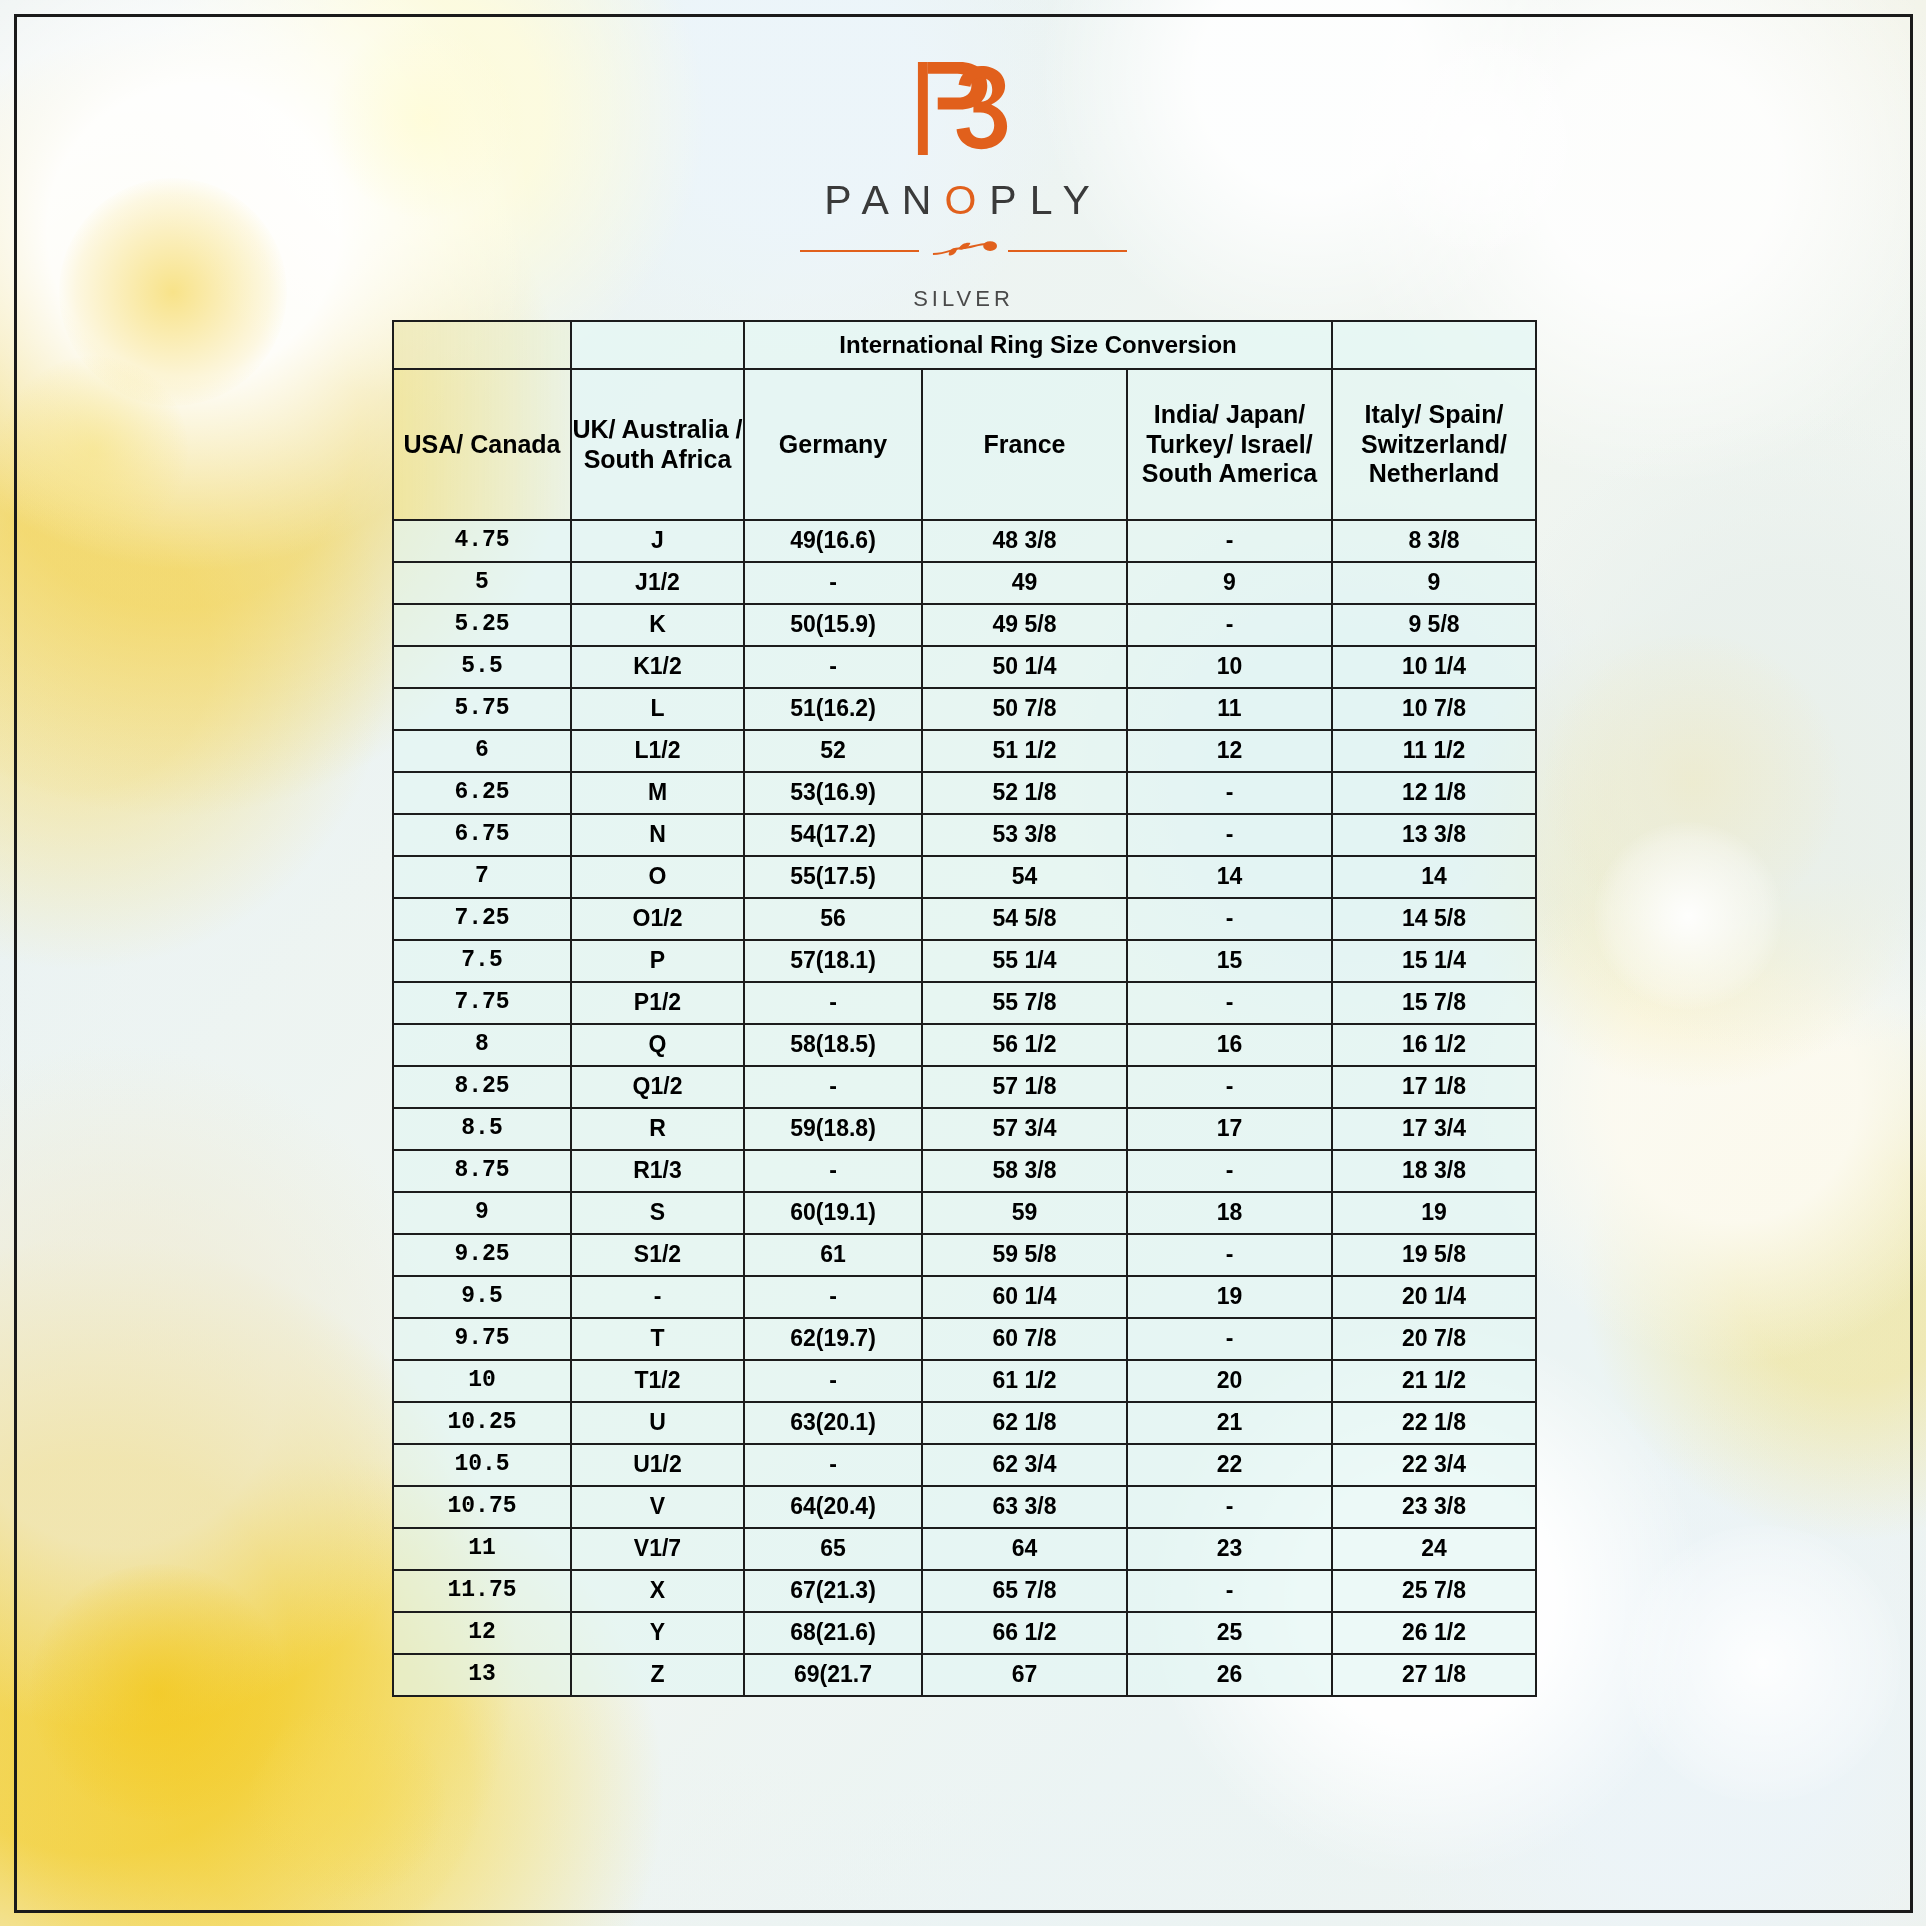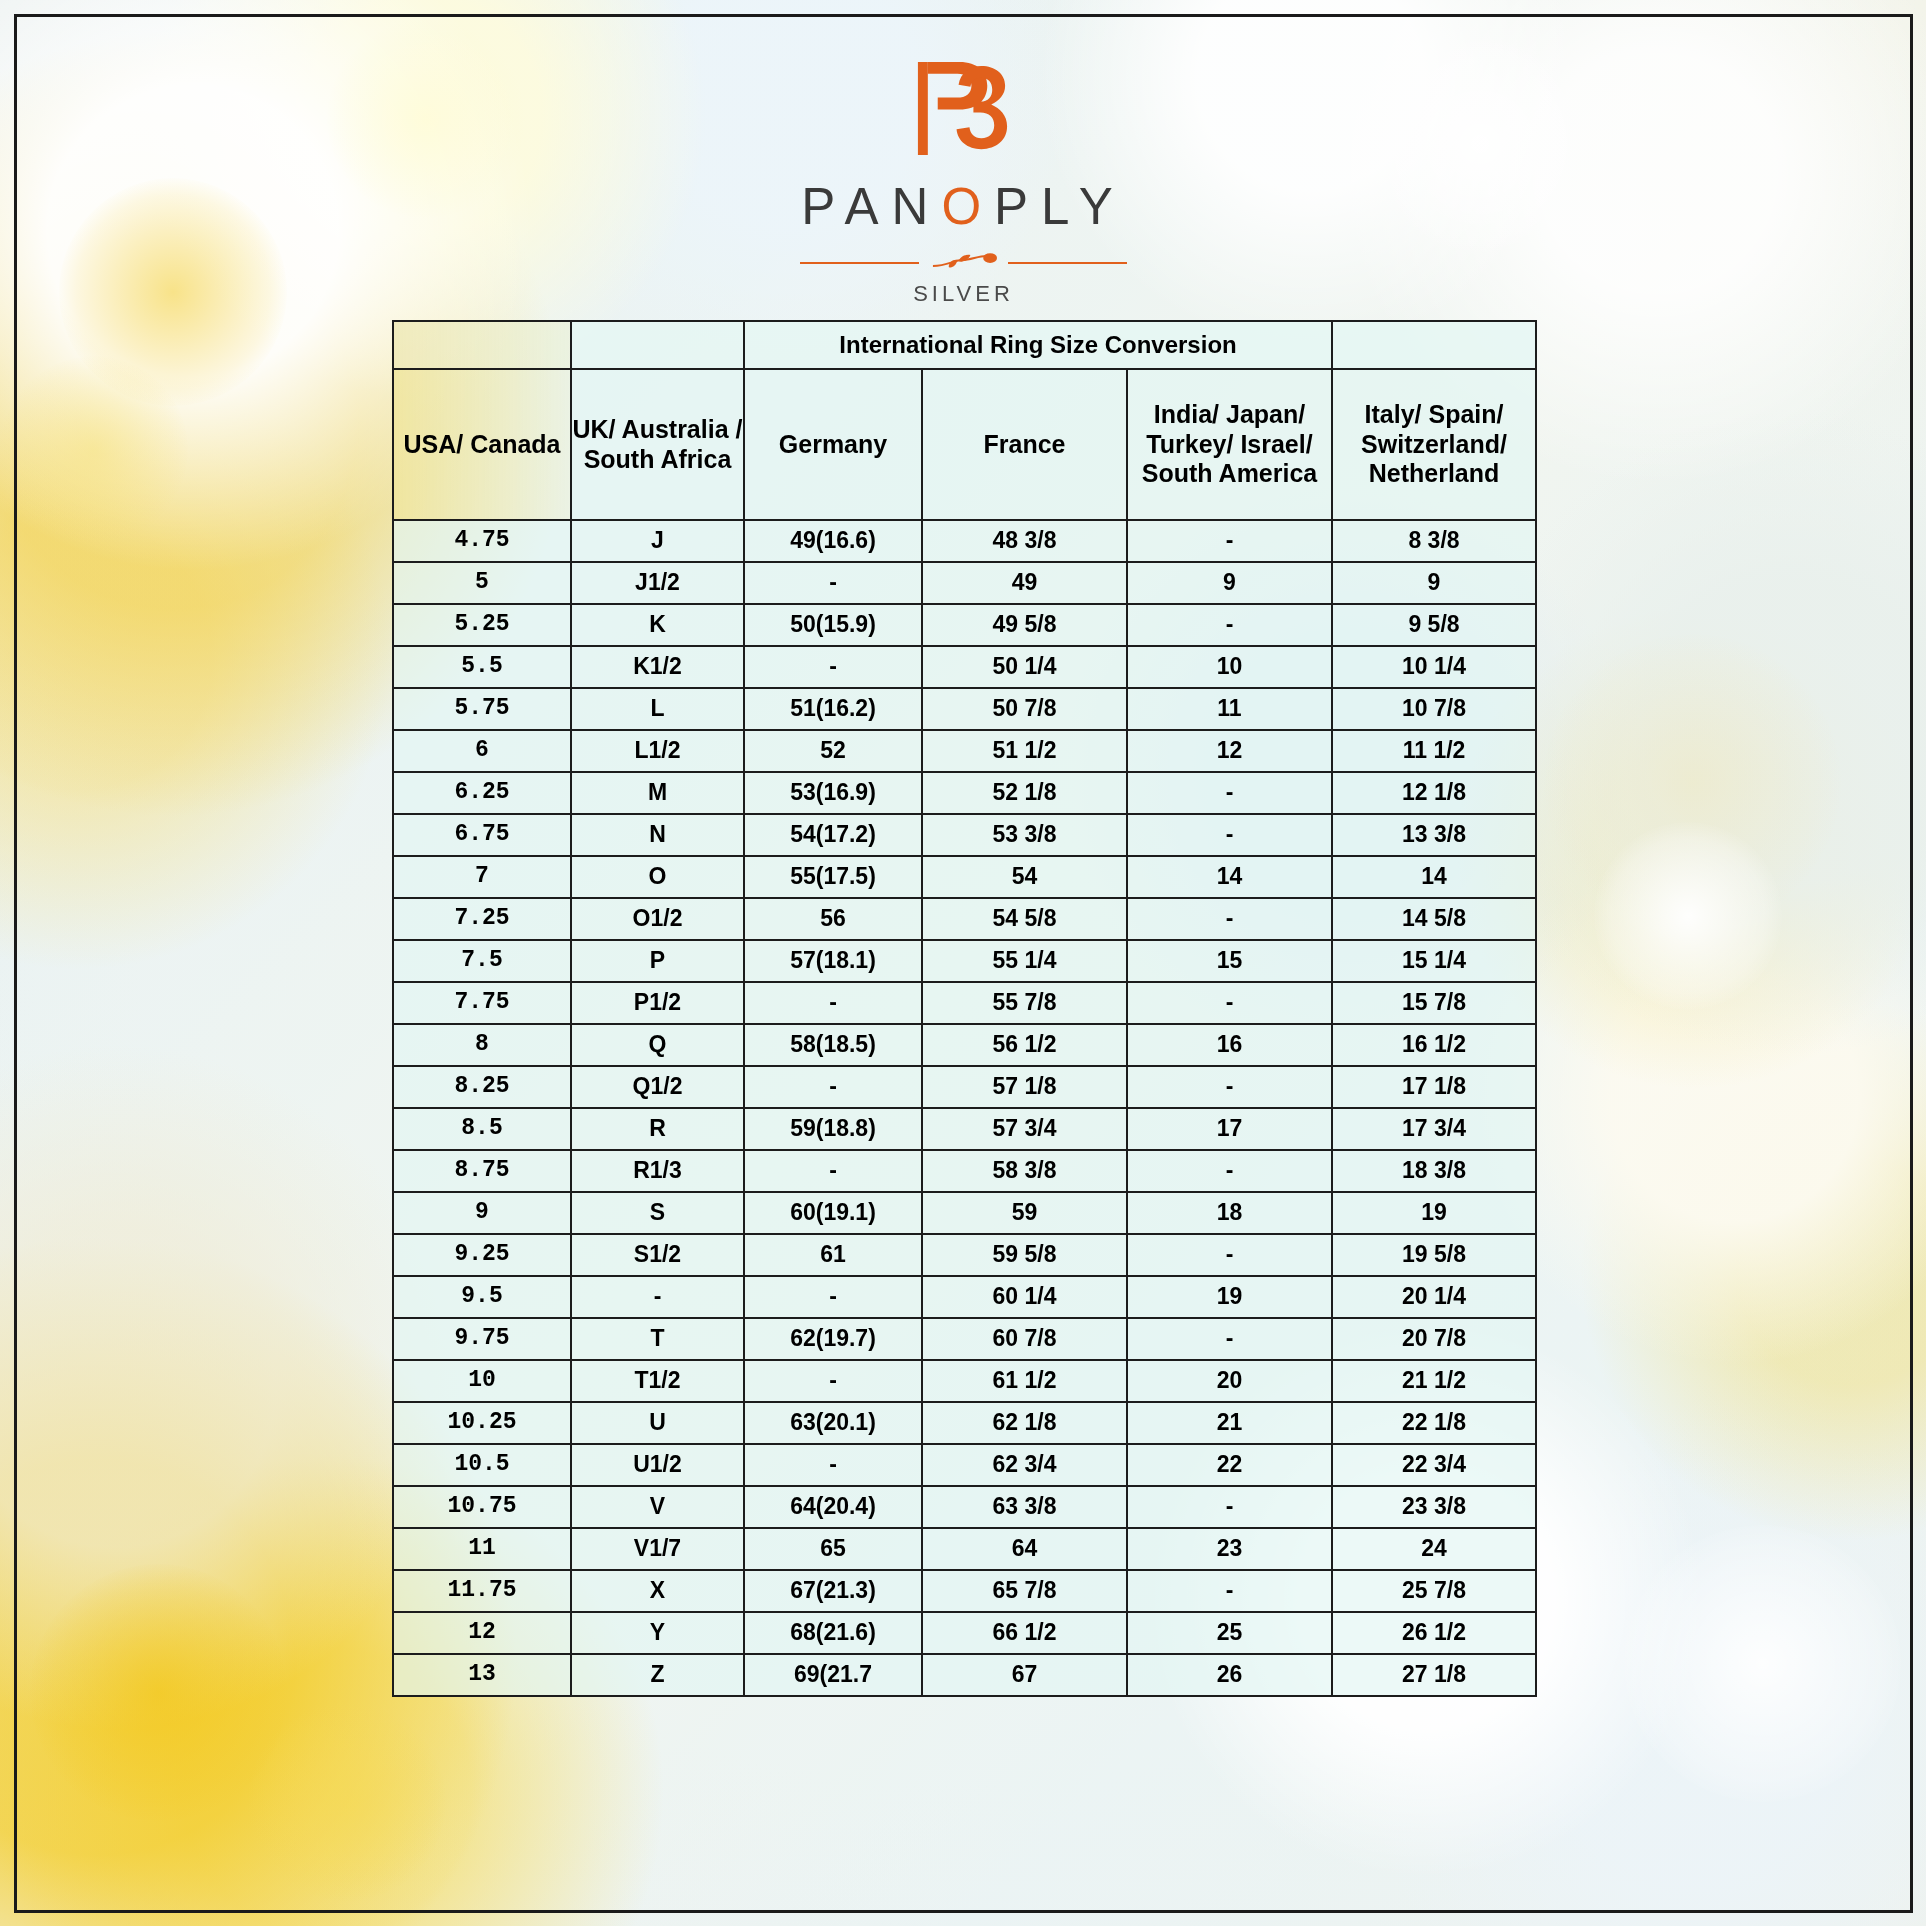--- a/index.html
+++ b/index.html
@@ -65,40 +65,40 @@
     text-align: center;
   }
   .logo-mark {
     display: block;
     margin: 0 auto;
     width: 119px;
     height: 109px;
   }
   .brand-name {
     margin-top: 14px;
-    font-size: 51px;
+    font-size: 41px;
     letter-spacing: 13px;
     color: #3a3a3a;
     font-family: "Liberation Sans", sans-serif;
   }
   .brand-name .accent { color: #e1601c; }
   .divider-row {
     margin-top: 14px;
     display: flex;
     align-items: center;
     justify-content: center;
     gap: 10px;
   }
   .divider-line {
     width: 119px;
     height: 2px;
     background: #e1601c;
   }
   .brand-sub {
-    margin-top: 5px;
+    margin-top: 22px;
     font-size: 22px;
     letter-spacing: 4px;
     color: #4a4a4a;
   }
 
   #table-wrap {
     position: absolute;
     left: 392px;
     top: 320px;
     width: 1143px;

